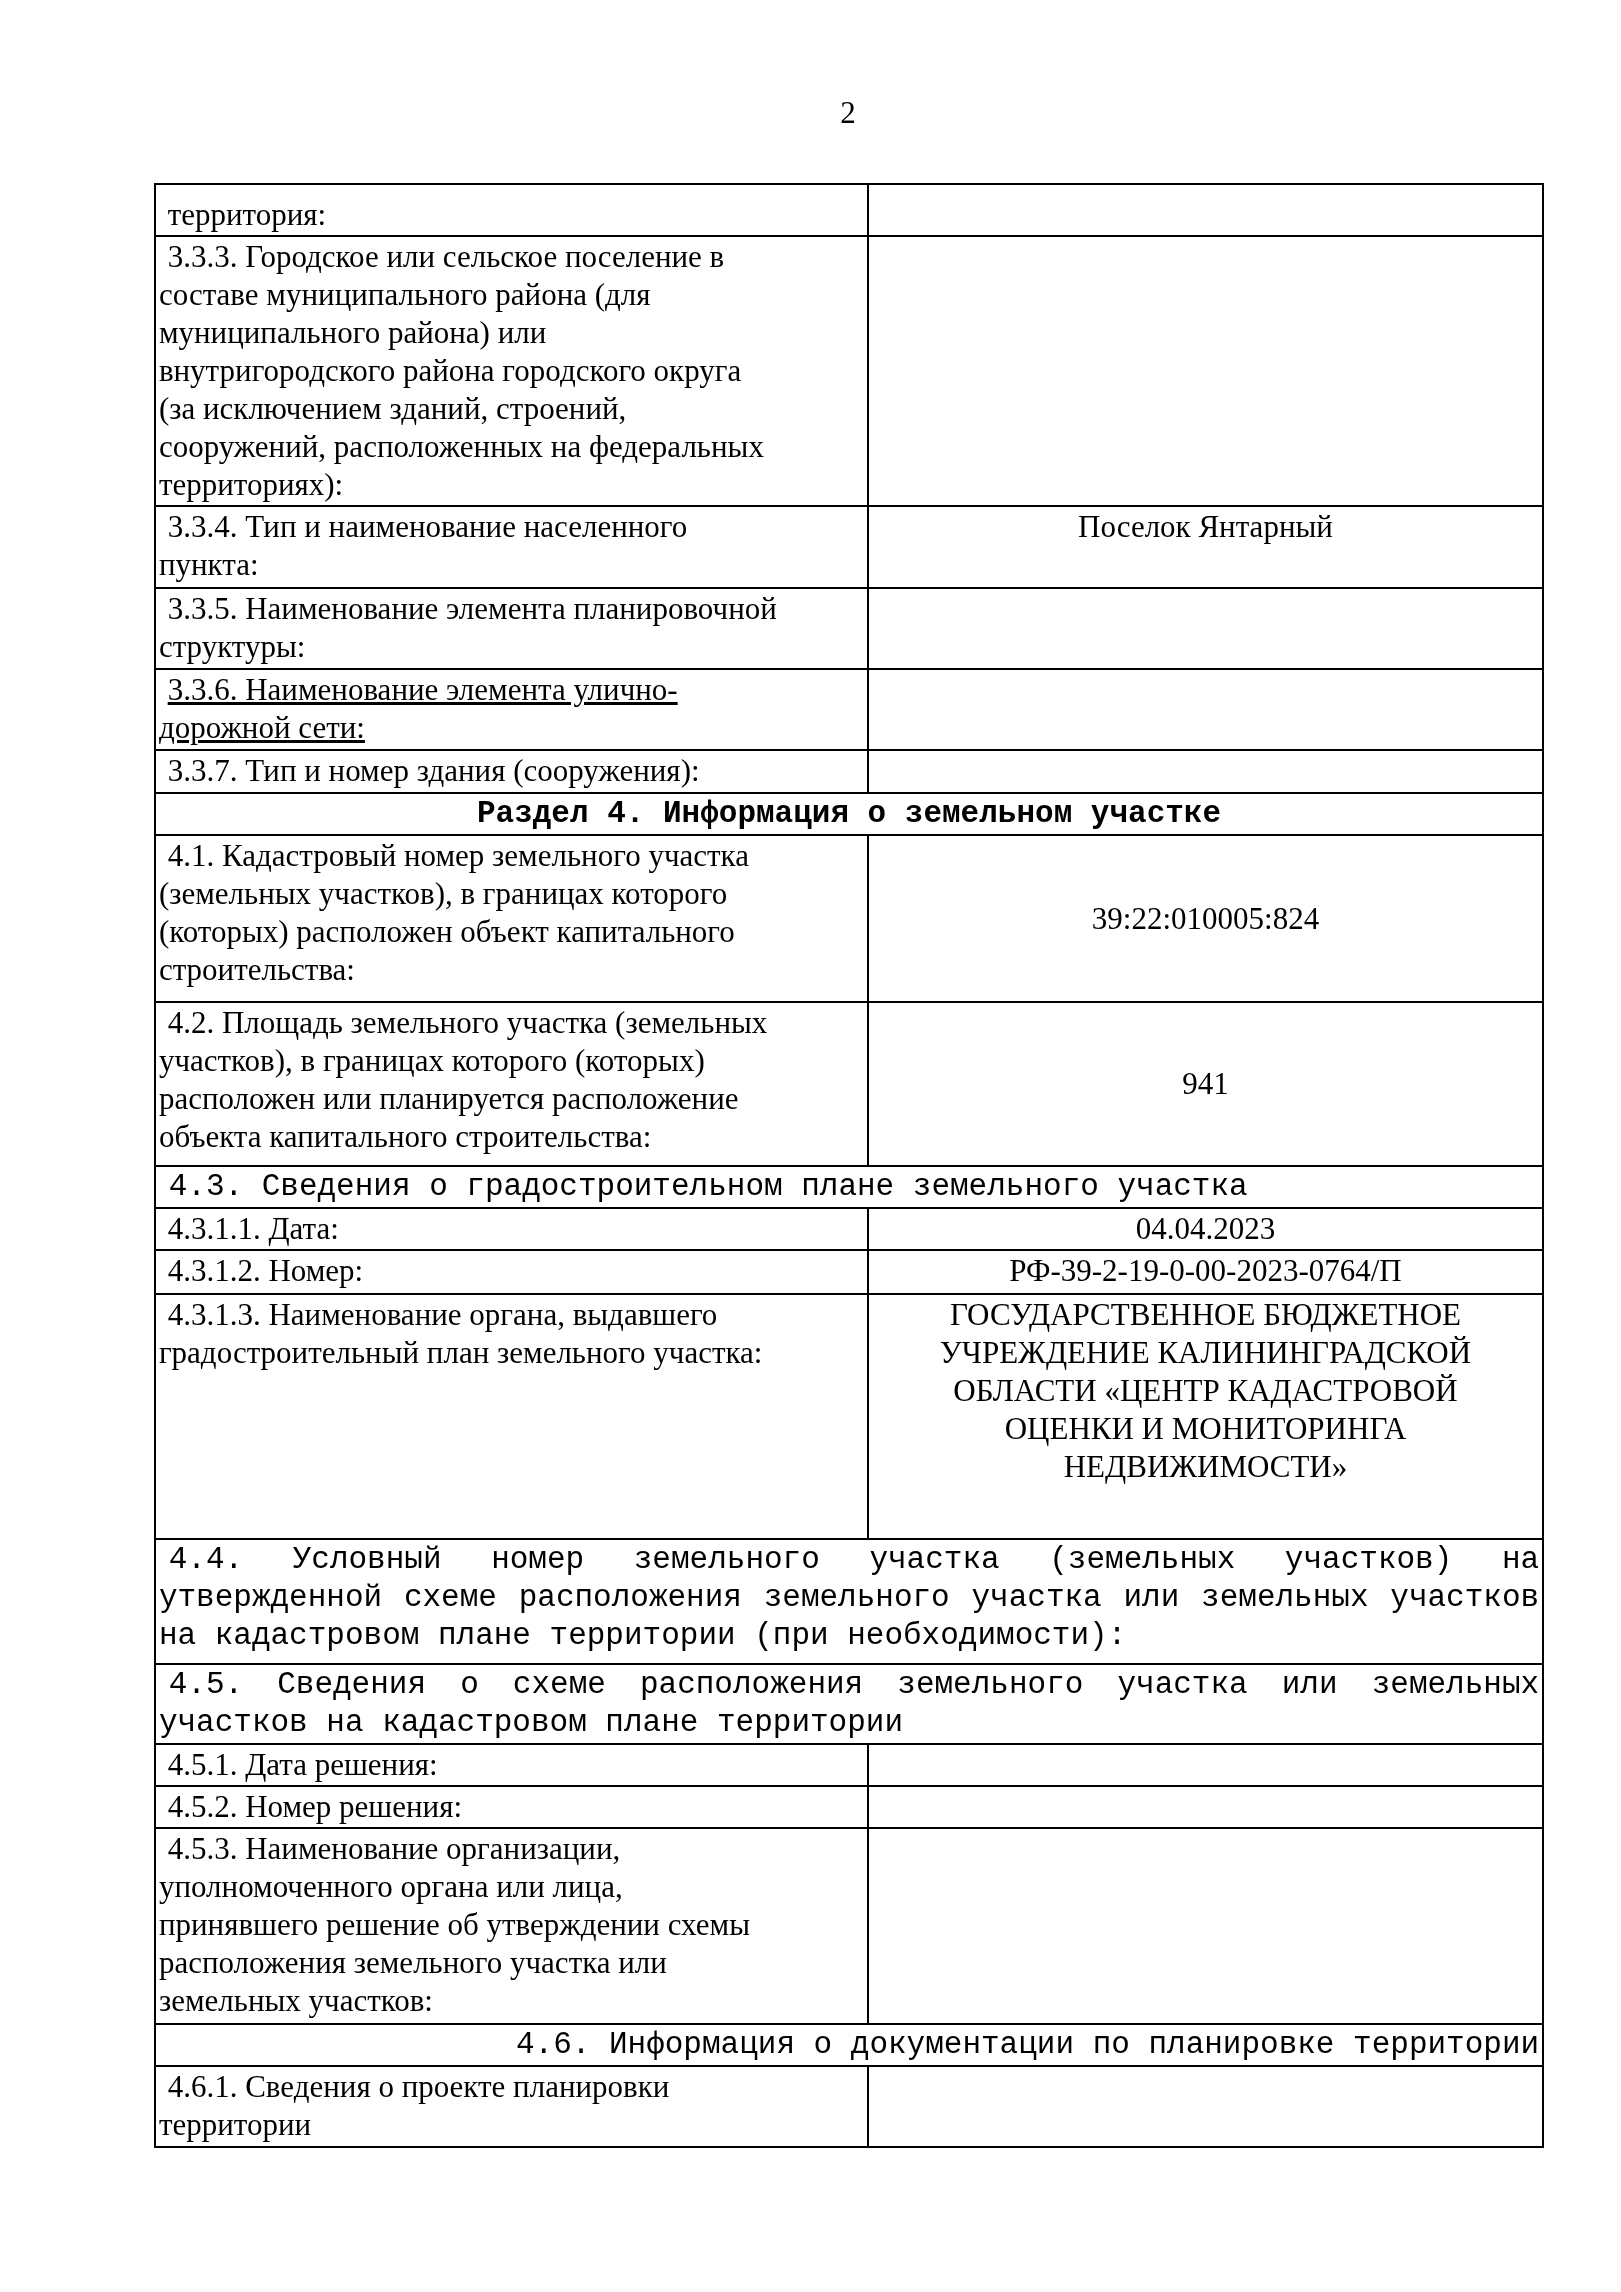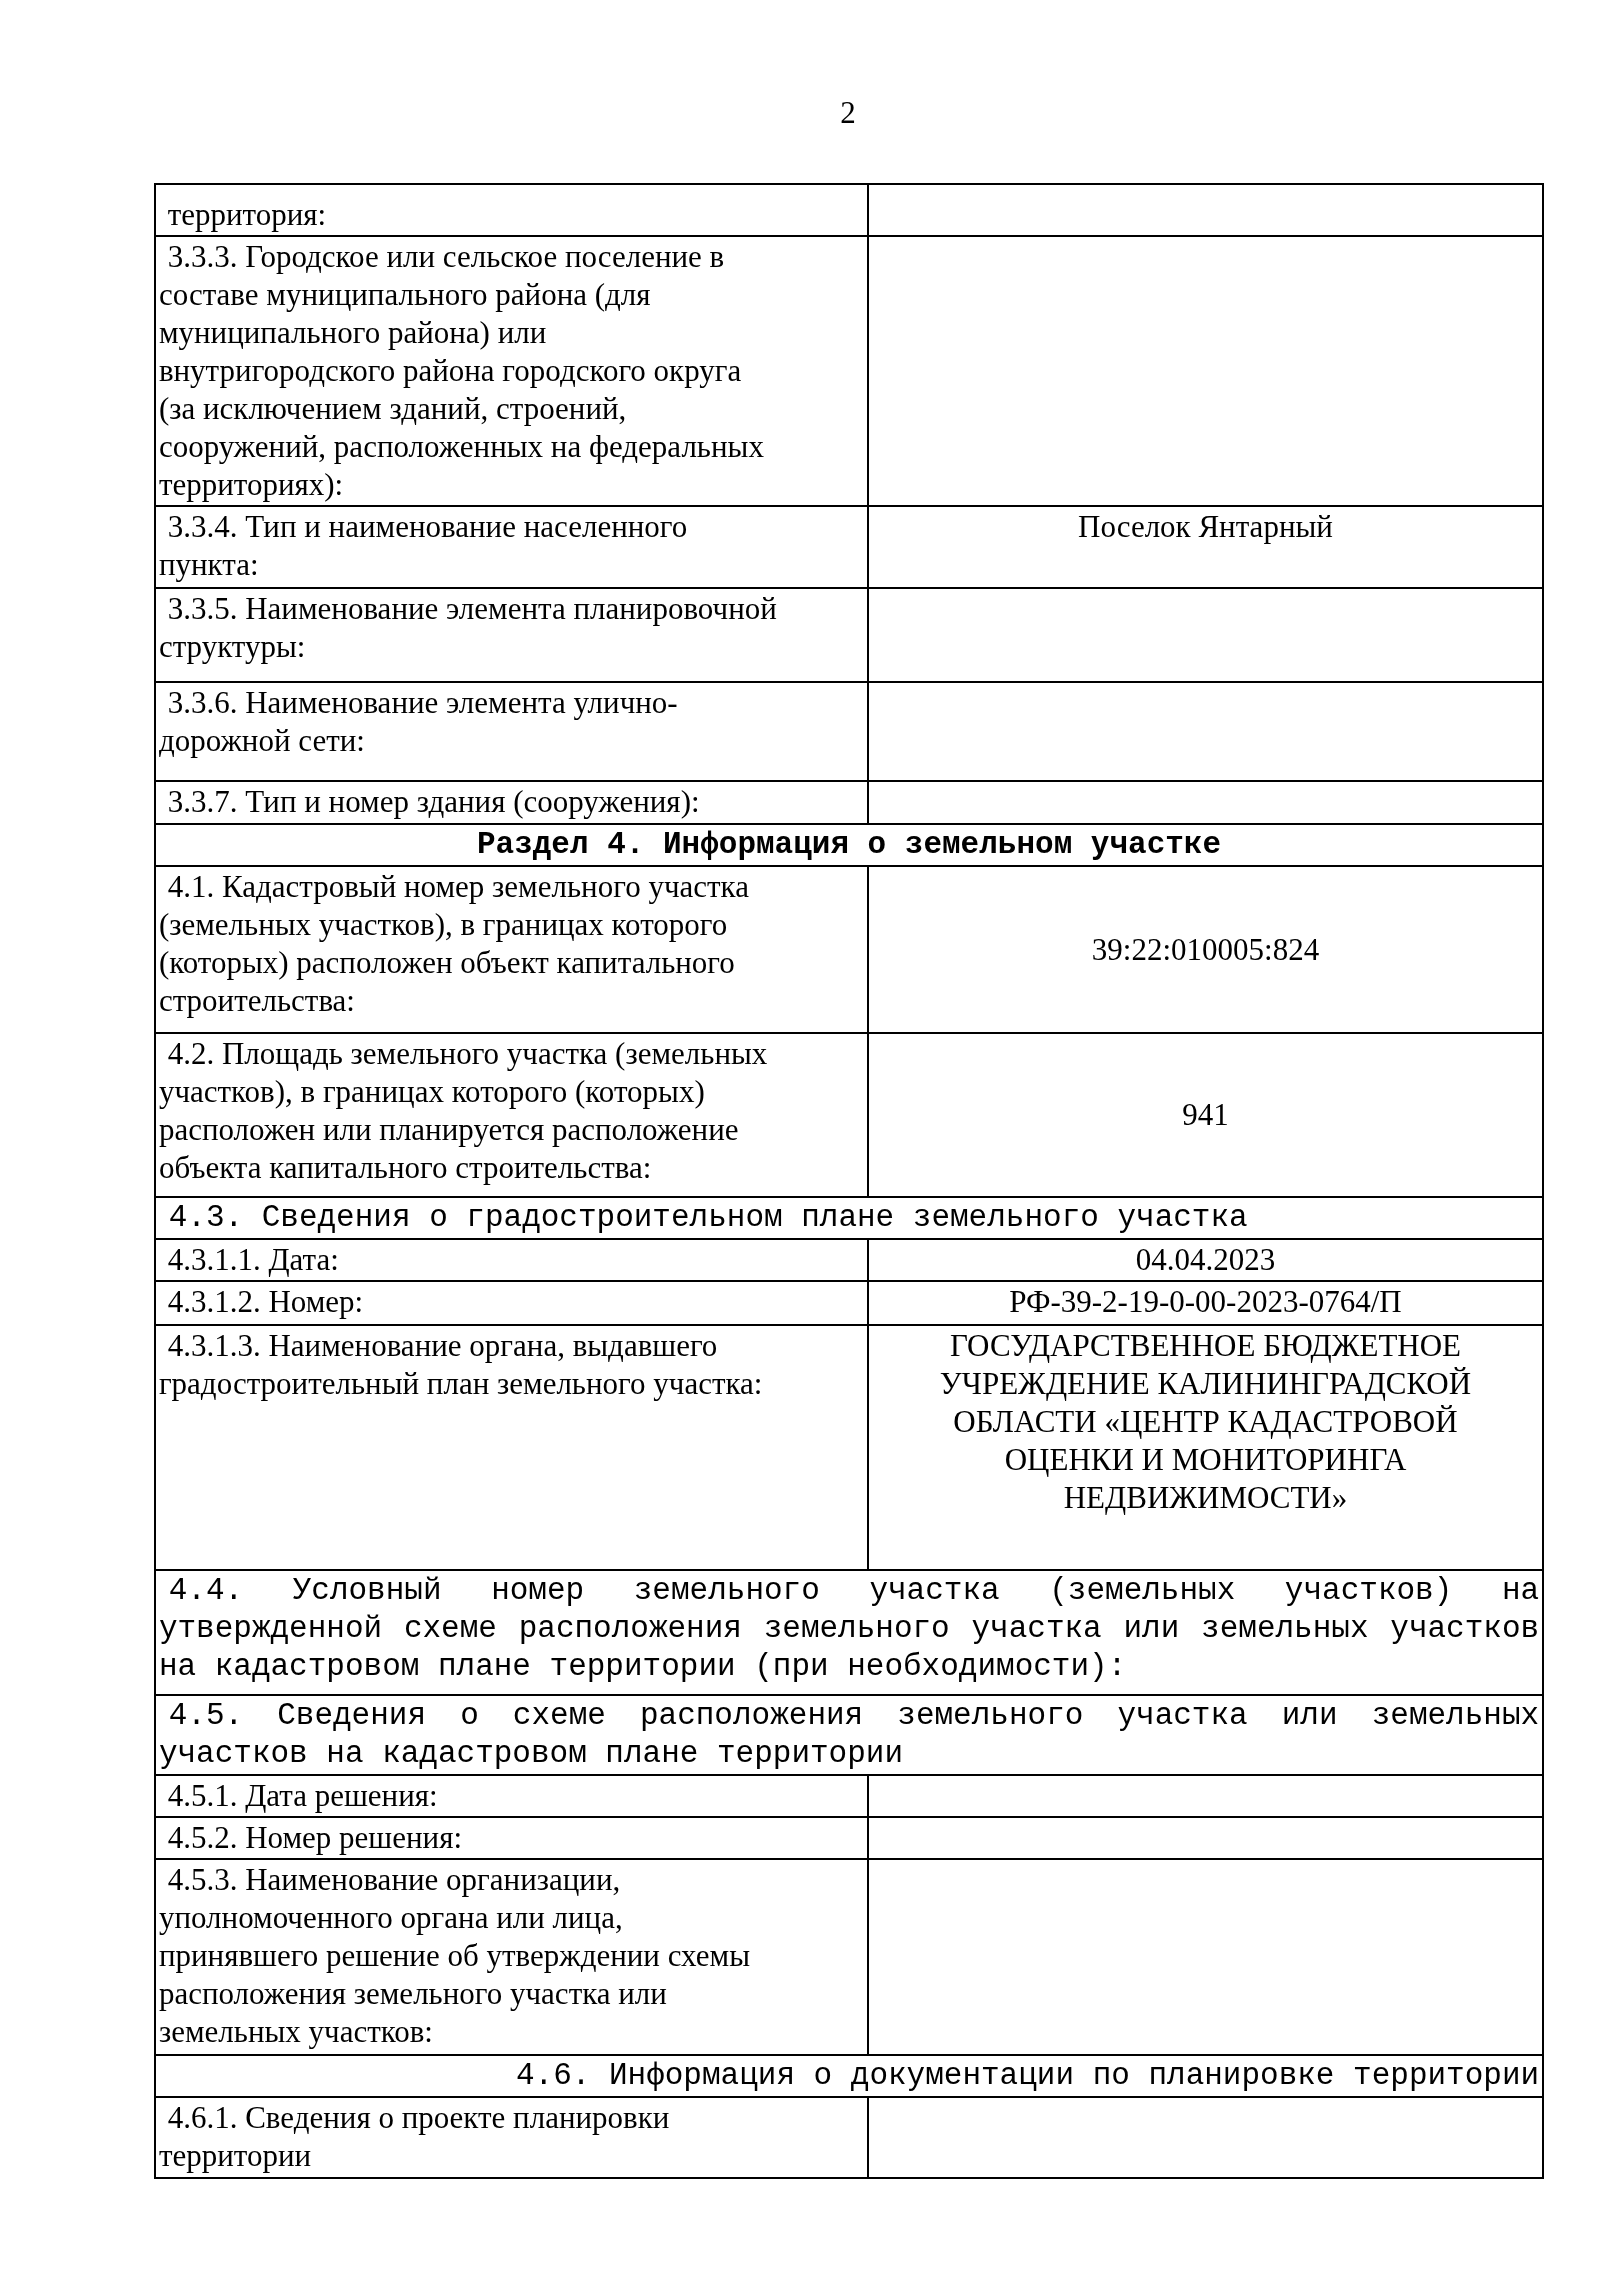--- a/index.html
+++ b/index.html
@@ -74,26 +74,26 @@
 (за исключением зданий, строений,
 сооружений, расположенных на федеральных
 территориях):</td>
         <td class="val"></td>
       </tr>
       <tr class="thick" style="height:82px;">
         <td class="lbl">3.3.4. Тип и наименование населенного
 пункта:</td>
         <td class="val">Поселок Янтарный</td>
       </tr>
-      <tr style="height:94px;">
+      <tr style="height:81px;">
         <td class="lbl">3.3.5. Наименование элемента планировочной
 структуры:</td>
         <td class="val"></td>
       </tr>
-      <tr class="thick" style="height:99px;">
+      <tr class="thick" style="height:81px;text-decoration:underline;">
         <td class="lbl">3.3.6. Наименование элемента улично-
 дорожной сети:</td>
         <td class="val"></td>
       </tr>
       <tr class="thick" style="height:43px;">
         <td class="lbl">3.3.7. Тип и номер здания (сооружения):</td>
         <td class="val"></td>
       </tr>
       <tr class="thick" style="height:40px;">
         <td class="full section" colspan="2">Раздел 4. Информация о земельном участке</td>

